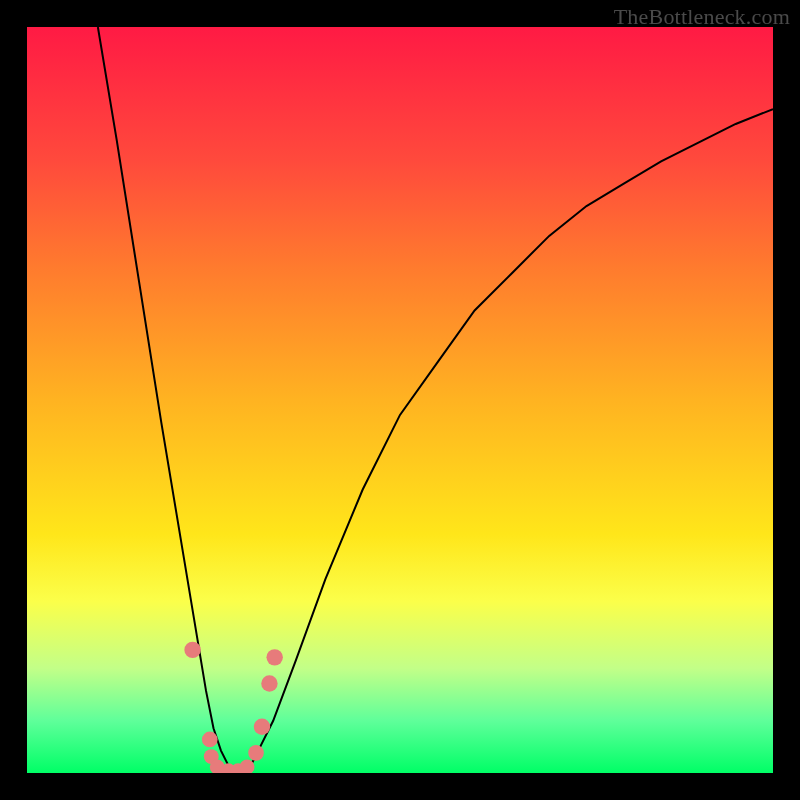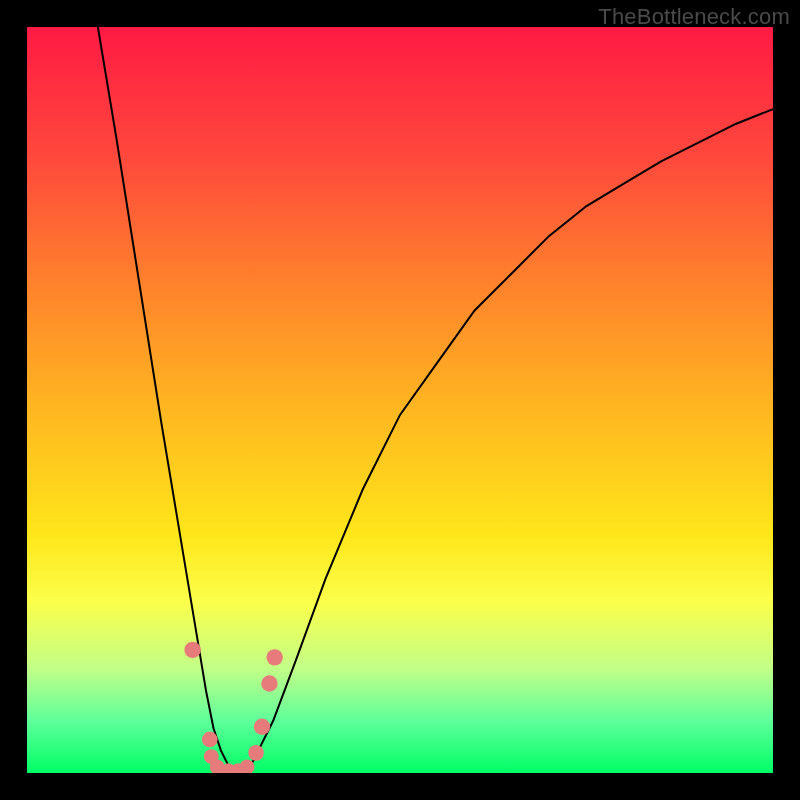--- a/index.html
+++ b/index.html
@@ -29,20 +29,21 @@
       #00ff66 100%);
   }
   .watermark {
     position: absolute;
     top: 4px;
     right: 10px;
     color: #4a4a4a;
     font-size: 22px;
     font-weight: 500;
     letter-spacing: 0.2px;
+    font-family: Liberation Serif, serif;
   }
   svg {
     position: absolute;
     left: 0;
     top: 0;
   }
 </style>
 </head>
 <body>
 

